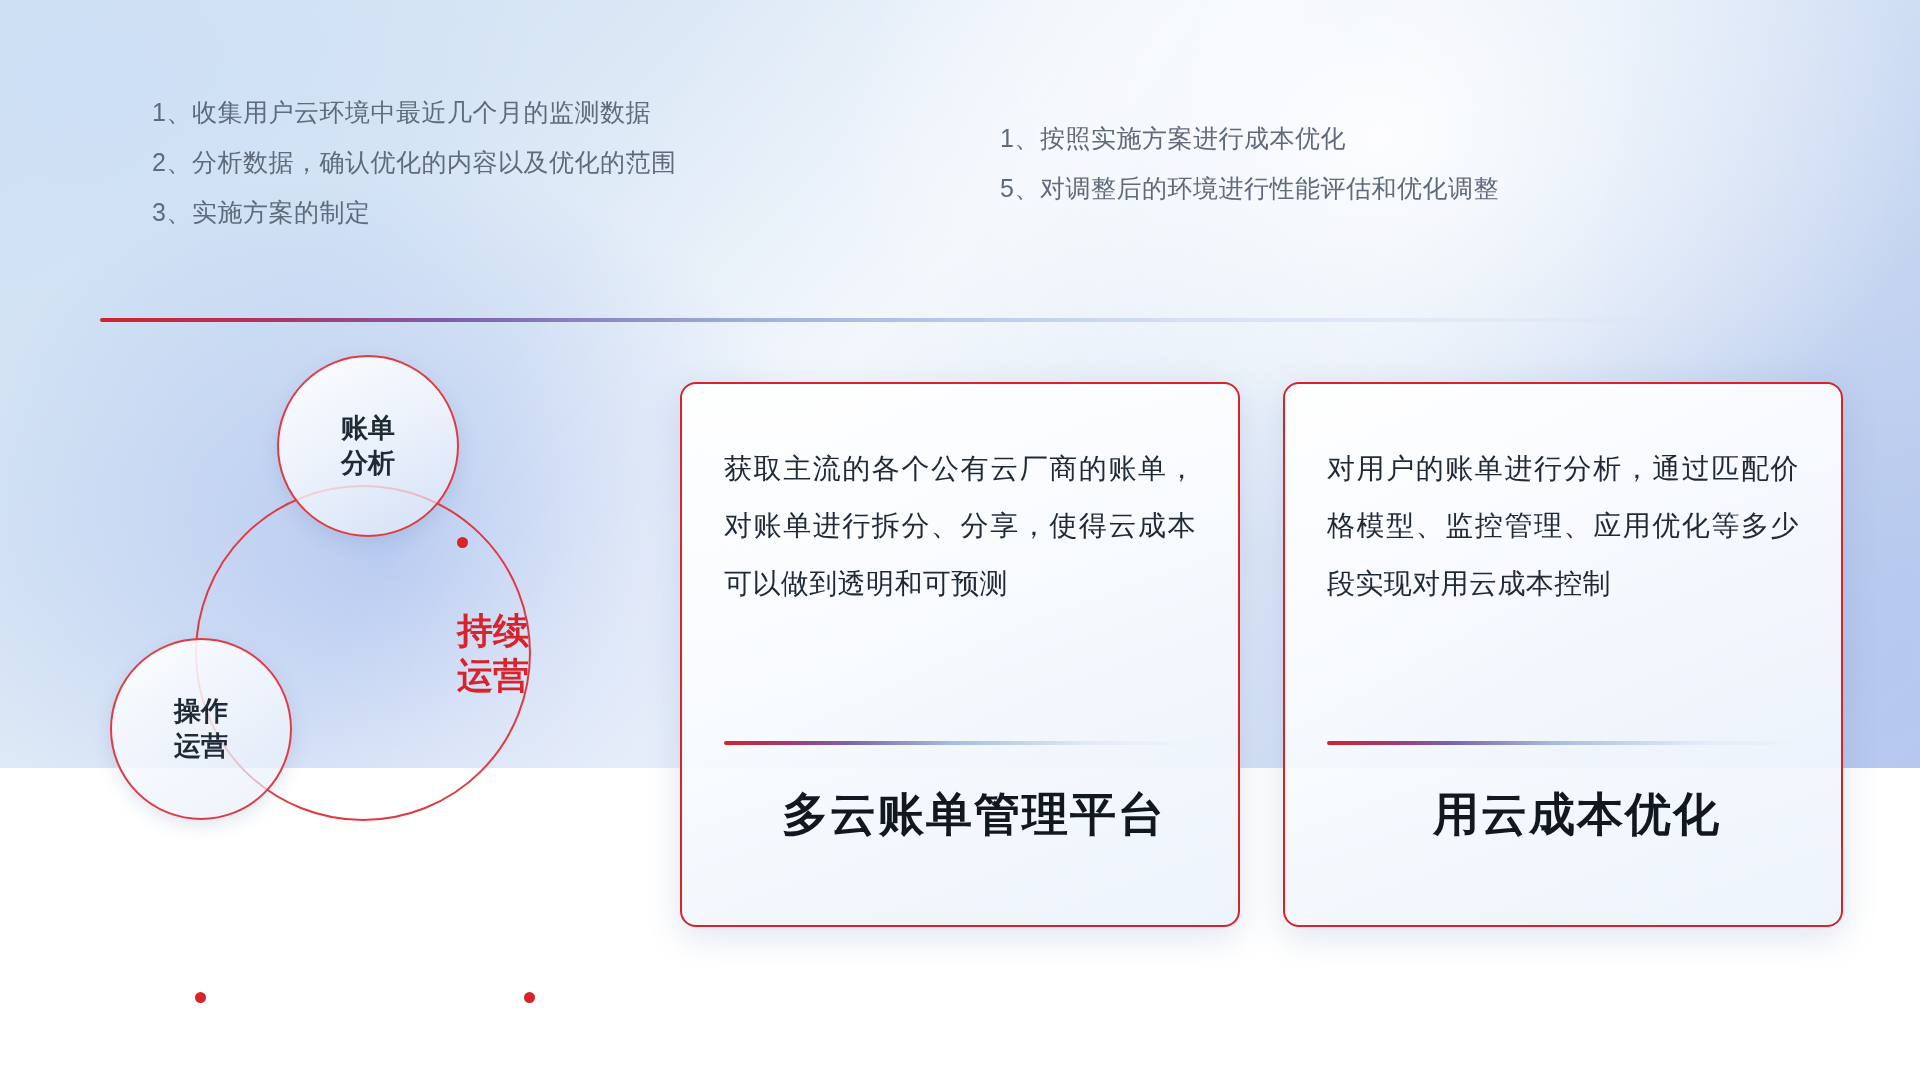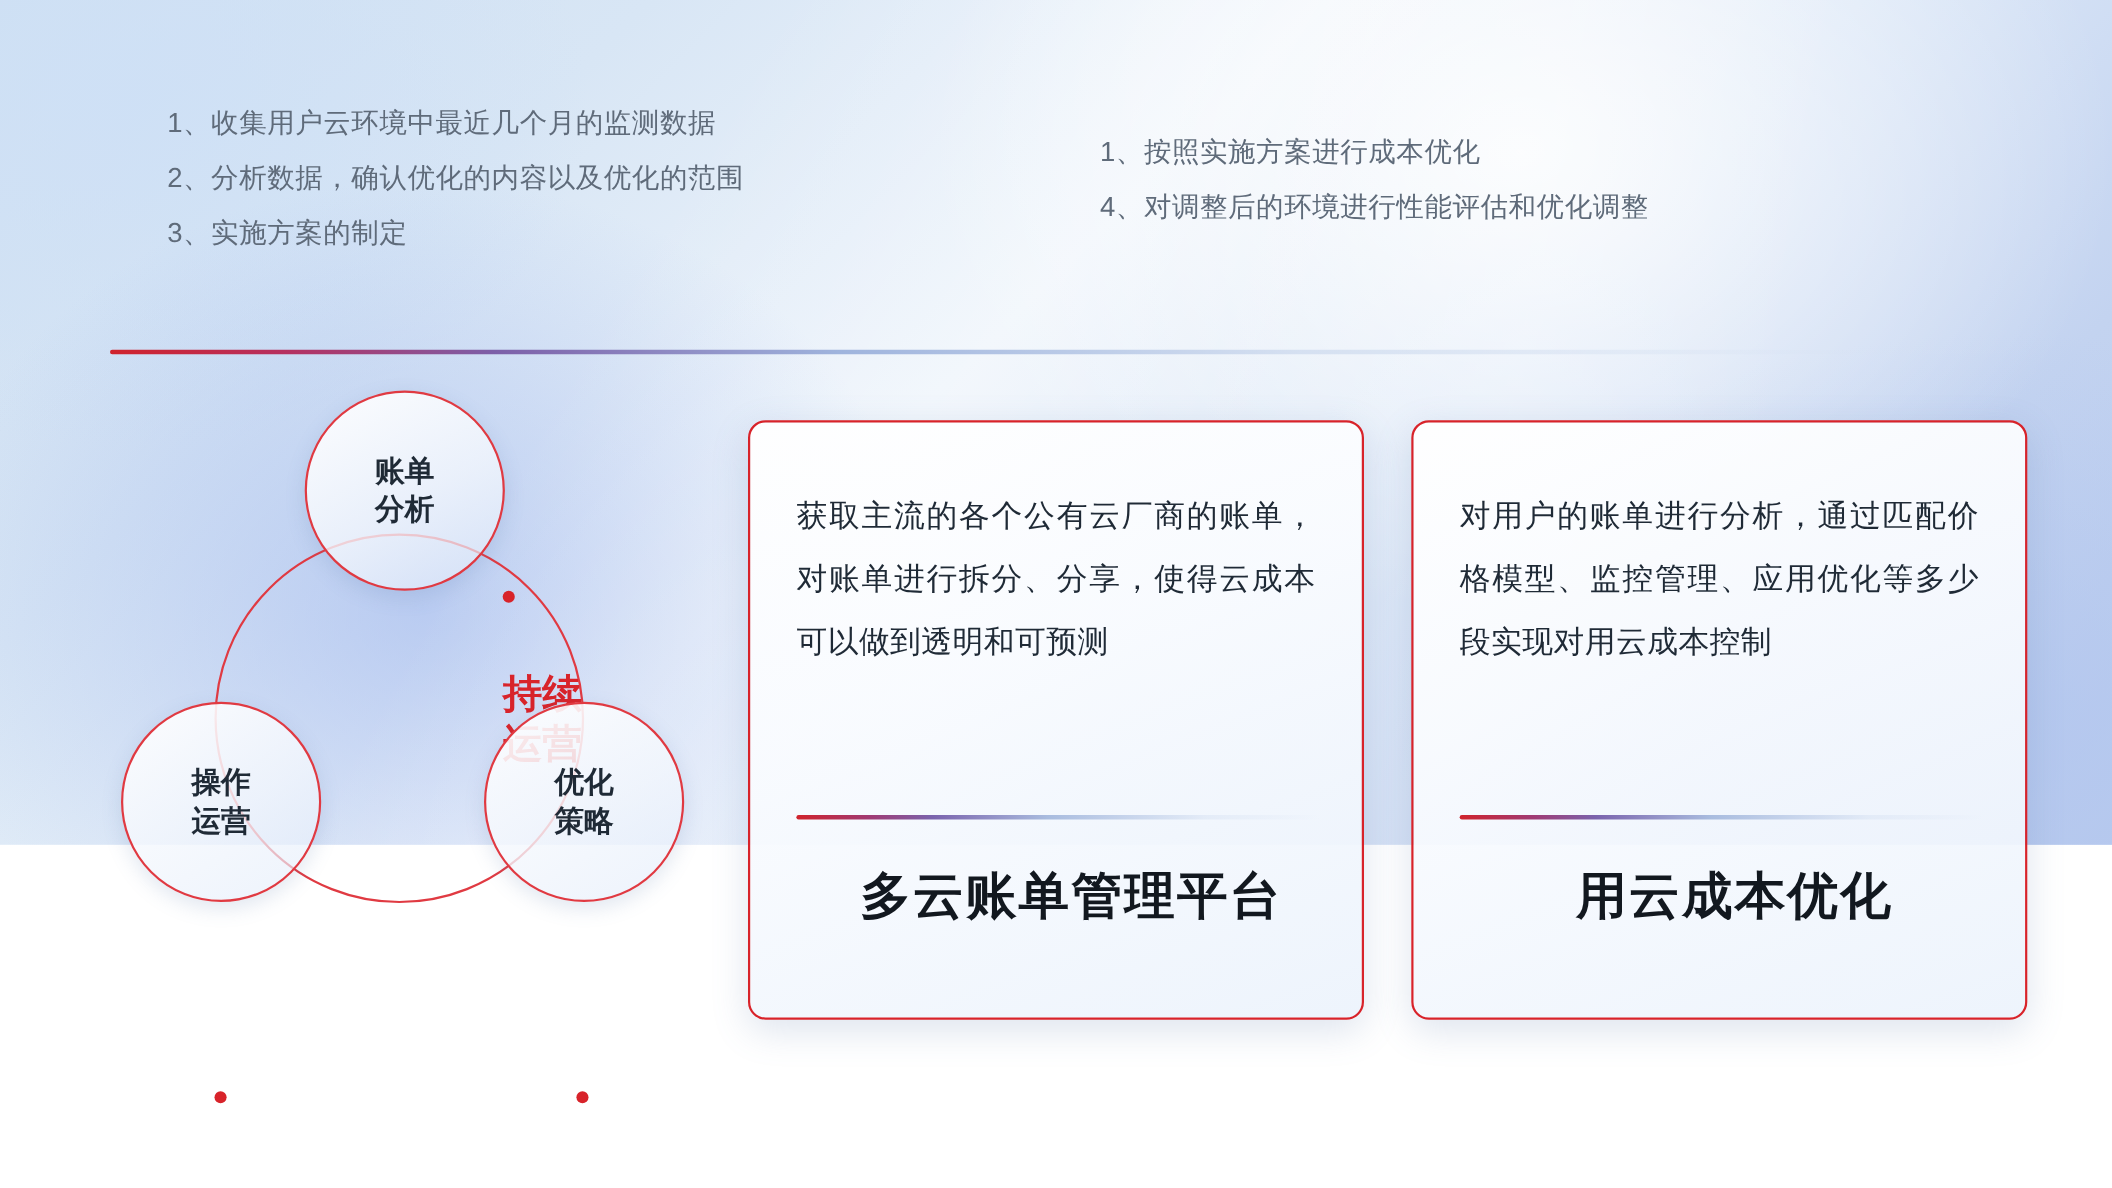--- a/index.html
+++ b/index.html
@@ -177,21 +177,21 @@
 <div id="slide">
 
   <div class="bullets" id="bullets-left">
     <div class="line">1、收集用户云环境中最近几个月的监测数据</div>
     <div class="line">2、分析数据，确认优化的内容以及优化的范围</div>
     <div class="line">3、实施方案的制定</div>
   </div>
 
   <div class="bullets" id="bullets-right">
     <div class="line">1、按照实施方案进行成本优化</div>
-    <div class="line">4、对调整后的环境进行性能评估和优化调整</div>
+    <div class="line">5、对调整后的环境进行性能评估和优化调整</div>
   </div>
 
   <div id="divider"></div>
 
   <div id="venn">
 
     <div id="circle-center">
       <div id="circle-center-label">
         <div>持续</div>
         <div>运营</div>
@@ -205,26 +205,20 @@
       </div>
     </div>
 
     <div class="venn-circle venn-small" id="circle-left">
       <div class="venn-label">
         <div>操作</div>
         <div>运营</div>
       </div>
     </div>
 
-    <div class="venn-circle venn-small" id="circle-right">
-      <div class="venn-label">
-        <div>优化</div>
-        <div>策略</div>
-      </div>
-    </div>
 
     <div class="venn-dot" id="dot-top"></div>
     <div class="venn-dot" id="dot-left"></div>
     <div class="venn-dot" id="dot-right"></div>
   </div>
 
   <div class="card" id="card-1">
     <div class="card-body">获取主流的各个公有云厂商的账单，对账单进行拆分、分享，使得云成本可以做到透明和可预测</div>
     <div class="card-rule"></div>
     <div class="card-title">多云账单管理平台</div>

